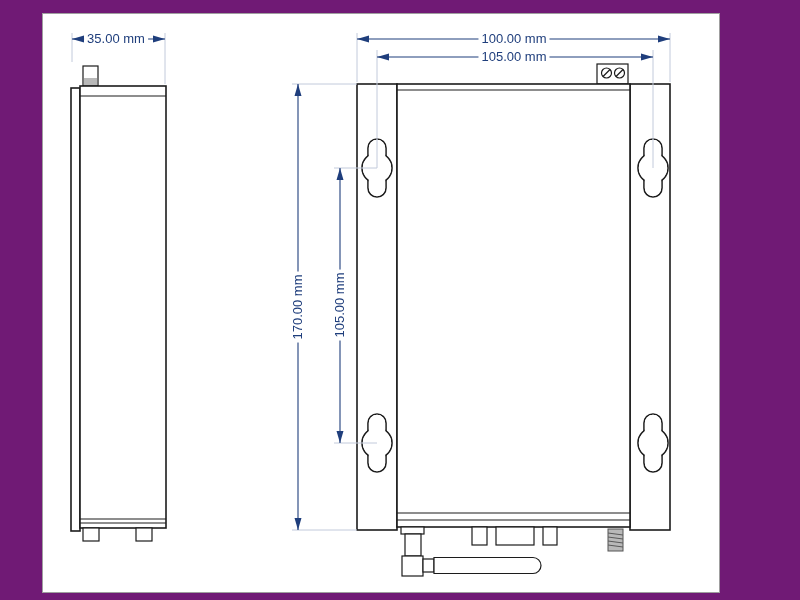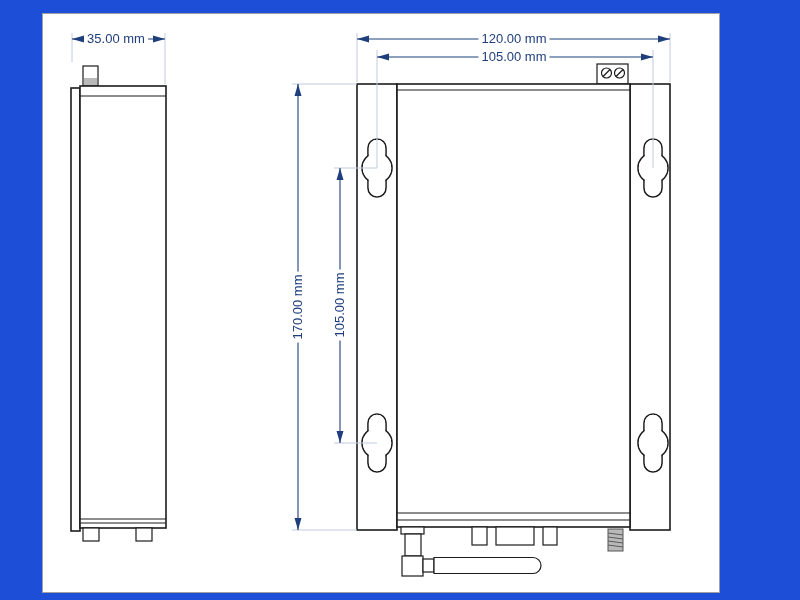--- a/index.html
+++ b/index.html
@@ -1,16 +1,16 @@
 <!DOCTYPE html>
 <html><head>
 <meta charset="utf-8">
 <style>
   html,body{margin:0;padding:0;background:#fdfdfe;}
-  .canvas{position:relative;width:800px;height:600px;background:#1d4ed8;overflow:hidden;
+  .canvas{position:relative;width:800px;height:600px;background:#701a75;overflow:hidden;
           font-family:"Liberation Sans", sans-serif;}
   .frame{position:absolute;left:42px;top:13px;width:676px;height:578px;
          border:1px solid #9f9f9f;background:#ffffff;}
   svg{position:absolute;left:0;top:0;}
   
   .oln{fill:#ffffff;stroke:#1c1c1c;stroke-width:1.6;}
   .oln2{fill:#ffffff;stroke:#1c1c1c;stroke-width:1.2;}
   .ln{stroke:#1c1c1c;stroke-width:1.2;fill:none;}
   .fill-only{fill:#ffffff;stroke:none;}
   .grayfill{fill:#b9b9b9;stroke:#555555;stroke-width:1;}
@@ -149,17 +149,17 @@
       <polygon class="arr" points="298,84 294.5,96 301.5,96"></polygon>
       <polygon class="arr" points="298,530 294.5,518 301.5,518"></polygon>
 
       <line x1="340" y1="168" x2="340" y2="443" class="dim"></line>
       <polygon class="arr" points="340,168 336.5,180 343.5,180"></polygon>
       <polygon class="arr" points="340,443 336.5,431 343.5,431"></polygon>
     </g>
   </svg>
 
   <div class="dim-label h" style="left:116px;top:39px;">35.00 mm</div>
-  <div class="dim-label h" style="left:514px;top:39px;">120.00 mm</div>
+  <div class="dim-label h" style="left:514px;top:39px;">100.00 mm</div>
   <div class="dim-label h" style="left:514px;top:57px;">105.00 mm</div>
   <div class="dim-label v" style="left:298px;top:307px;">170.00 mm</div>
   <div class="dim-label v" style="left:340px;top:305px;">105.00 mm</div>
 </div>
 
 </body></html>

